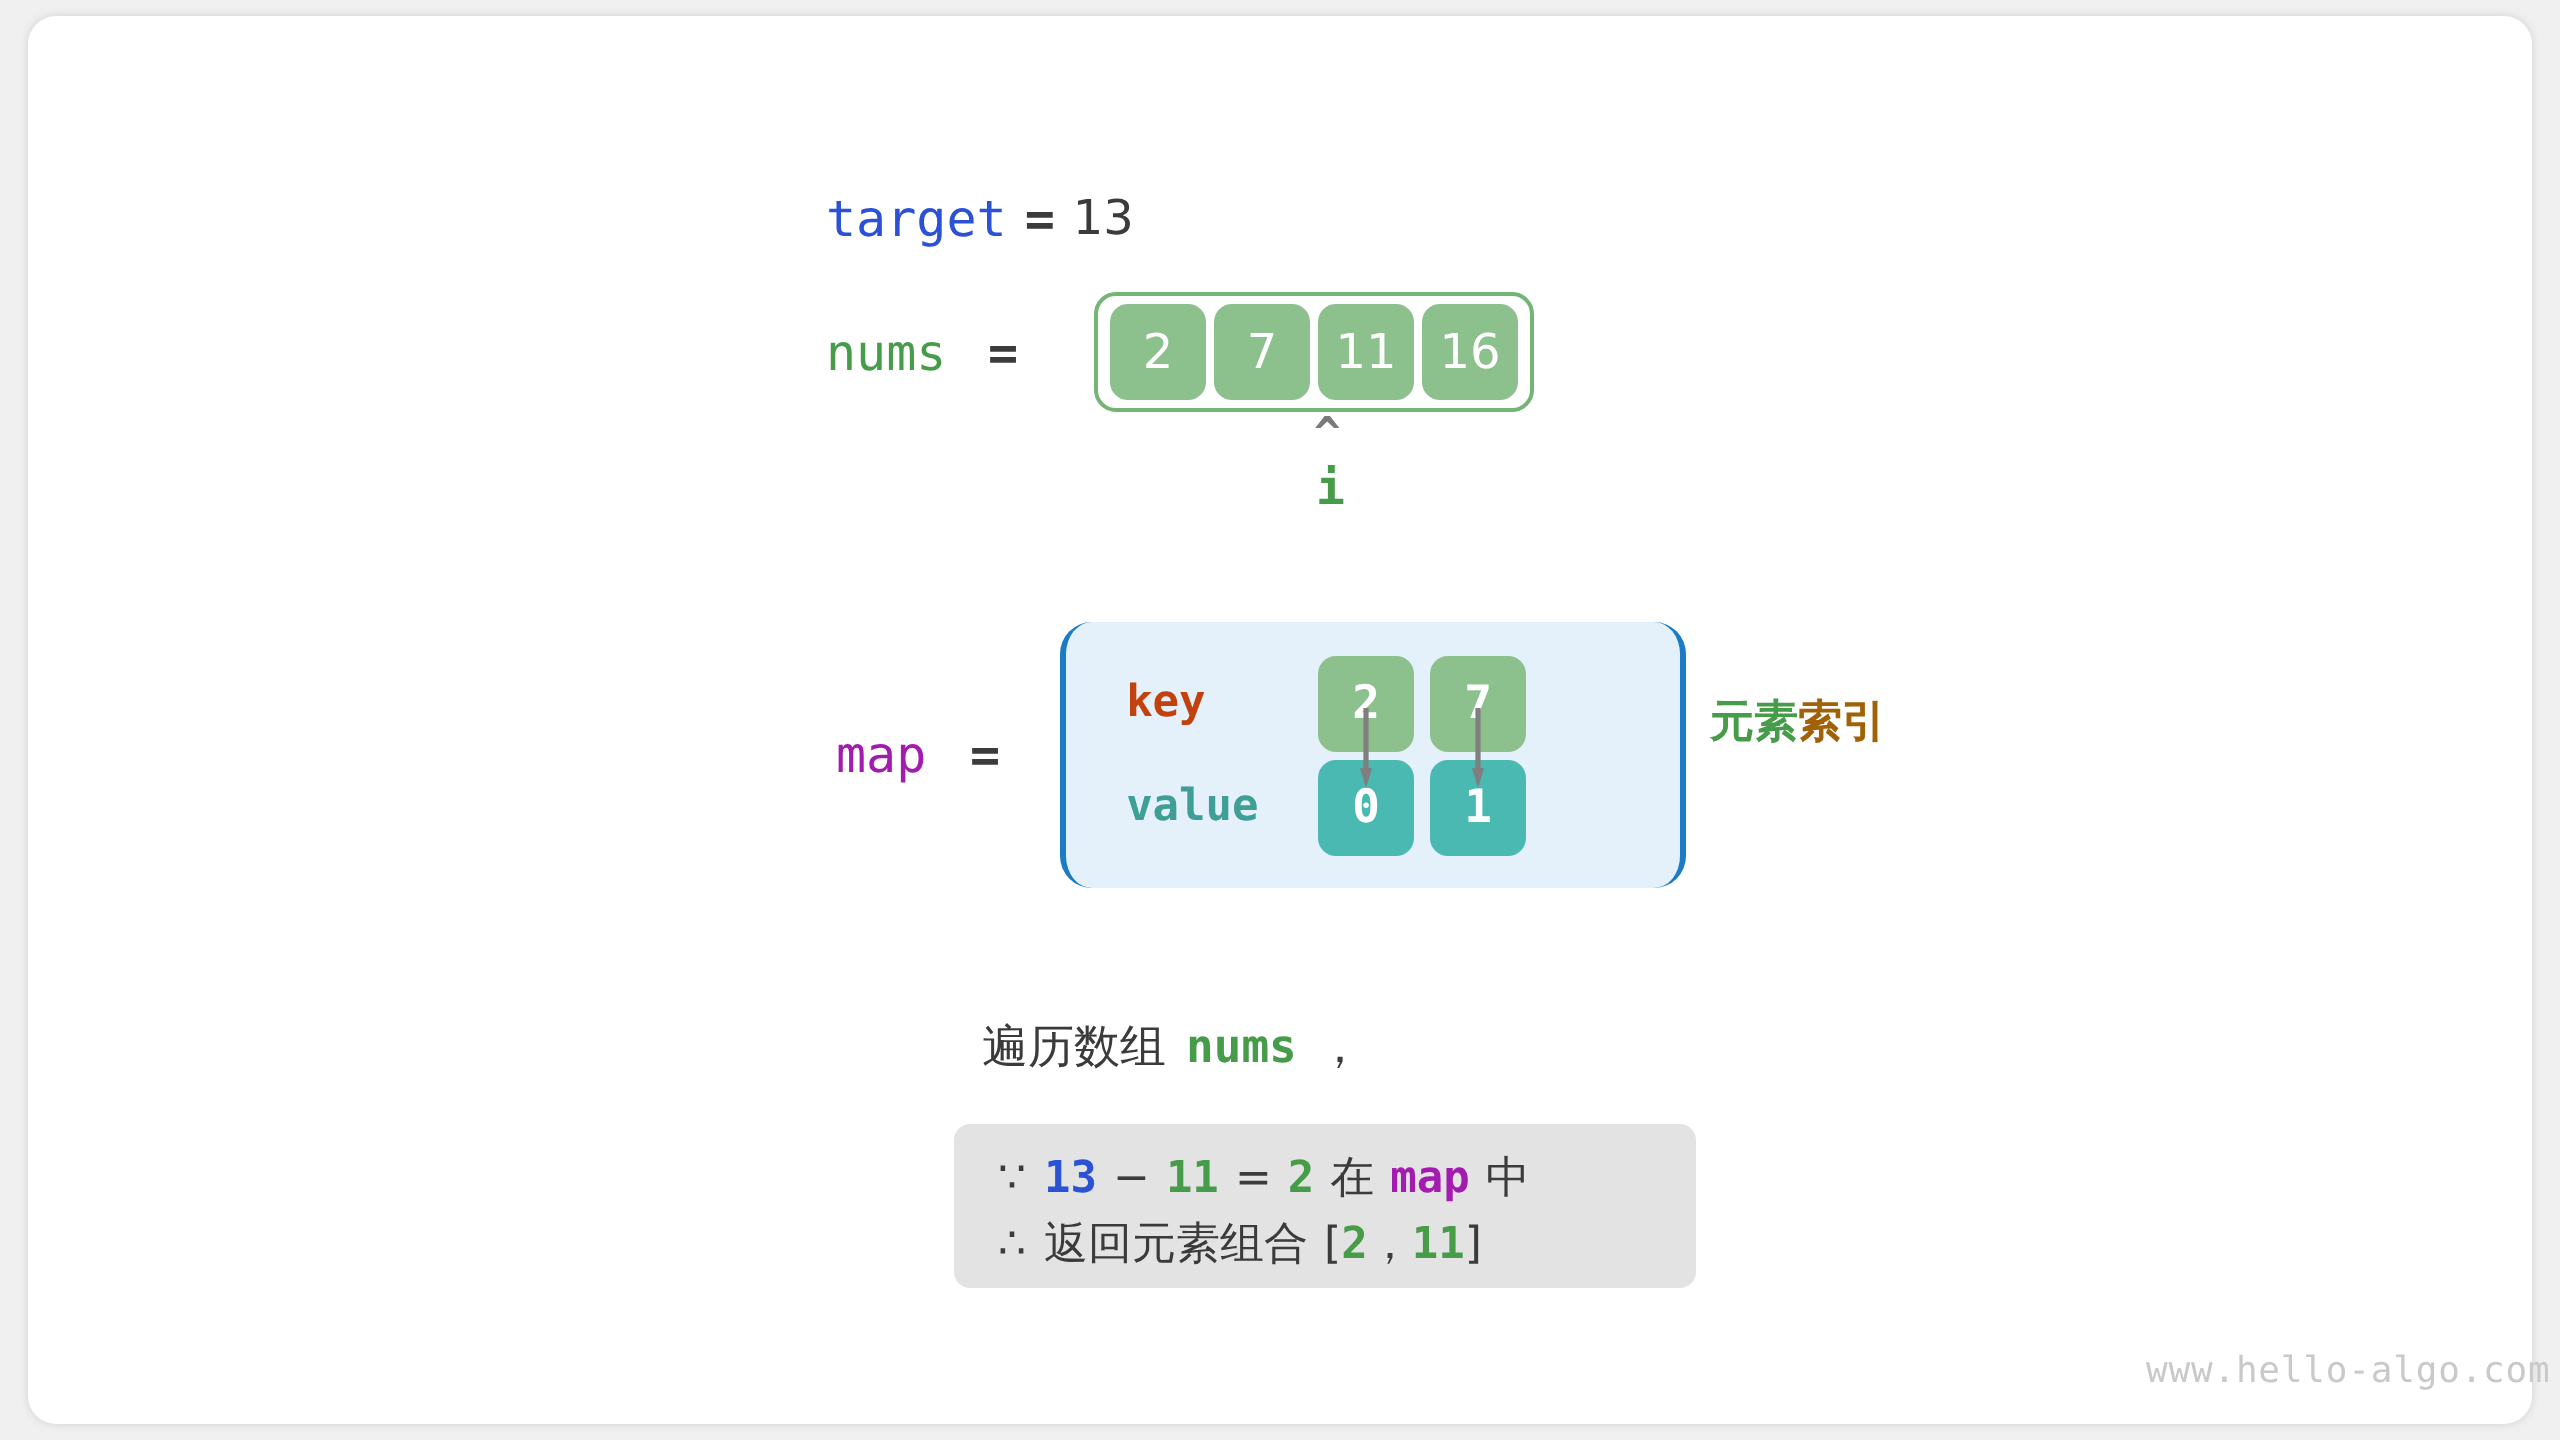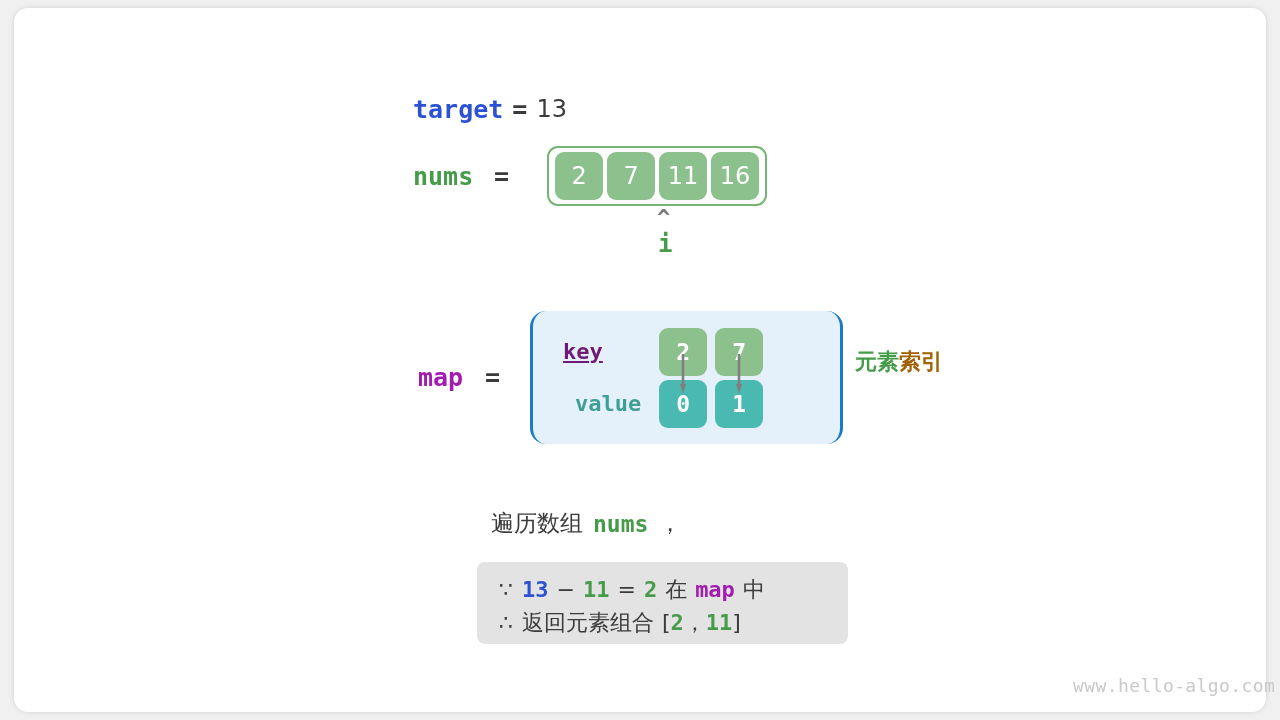--- a/index.html
+++ b/index.html
@@ -27,27 +27,27 @@
     width: 1252px;
     height: 704px;
     background: #ffffff;
     border-radius: 14px;
     box-shadow: 0 0 5px rgba(0,0,0,0.13);
   }
 
   
   .mono {
     font-family: "DejaVu Sans Mono", monospace;
-    font-weight: bold;
+    font-weight: normal;
   }
   .blue-dark { color: #2b52d4; }
   .blue-light { color: #a21caf; }
   .green { color: #479c4a; }
-  .green-key { color: #701a75; text-decoration: underline; }
-  .teal { color: #3f9e95; margin-left: 12px; }
+  .green-key { color: #c2410c; }
+  .teal { color: #3f9e95; }
 
   
   #target-row {
     position: absolute;
     left: 413px;
     top: 93px;
     height: 32px;
     display: flex;
     align-items: center;
     white-space: pre;

